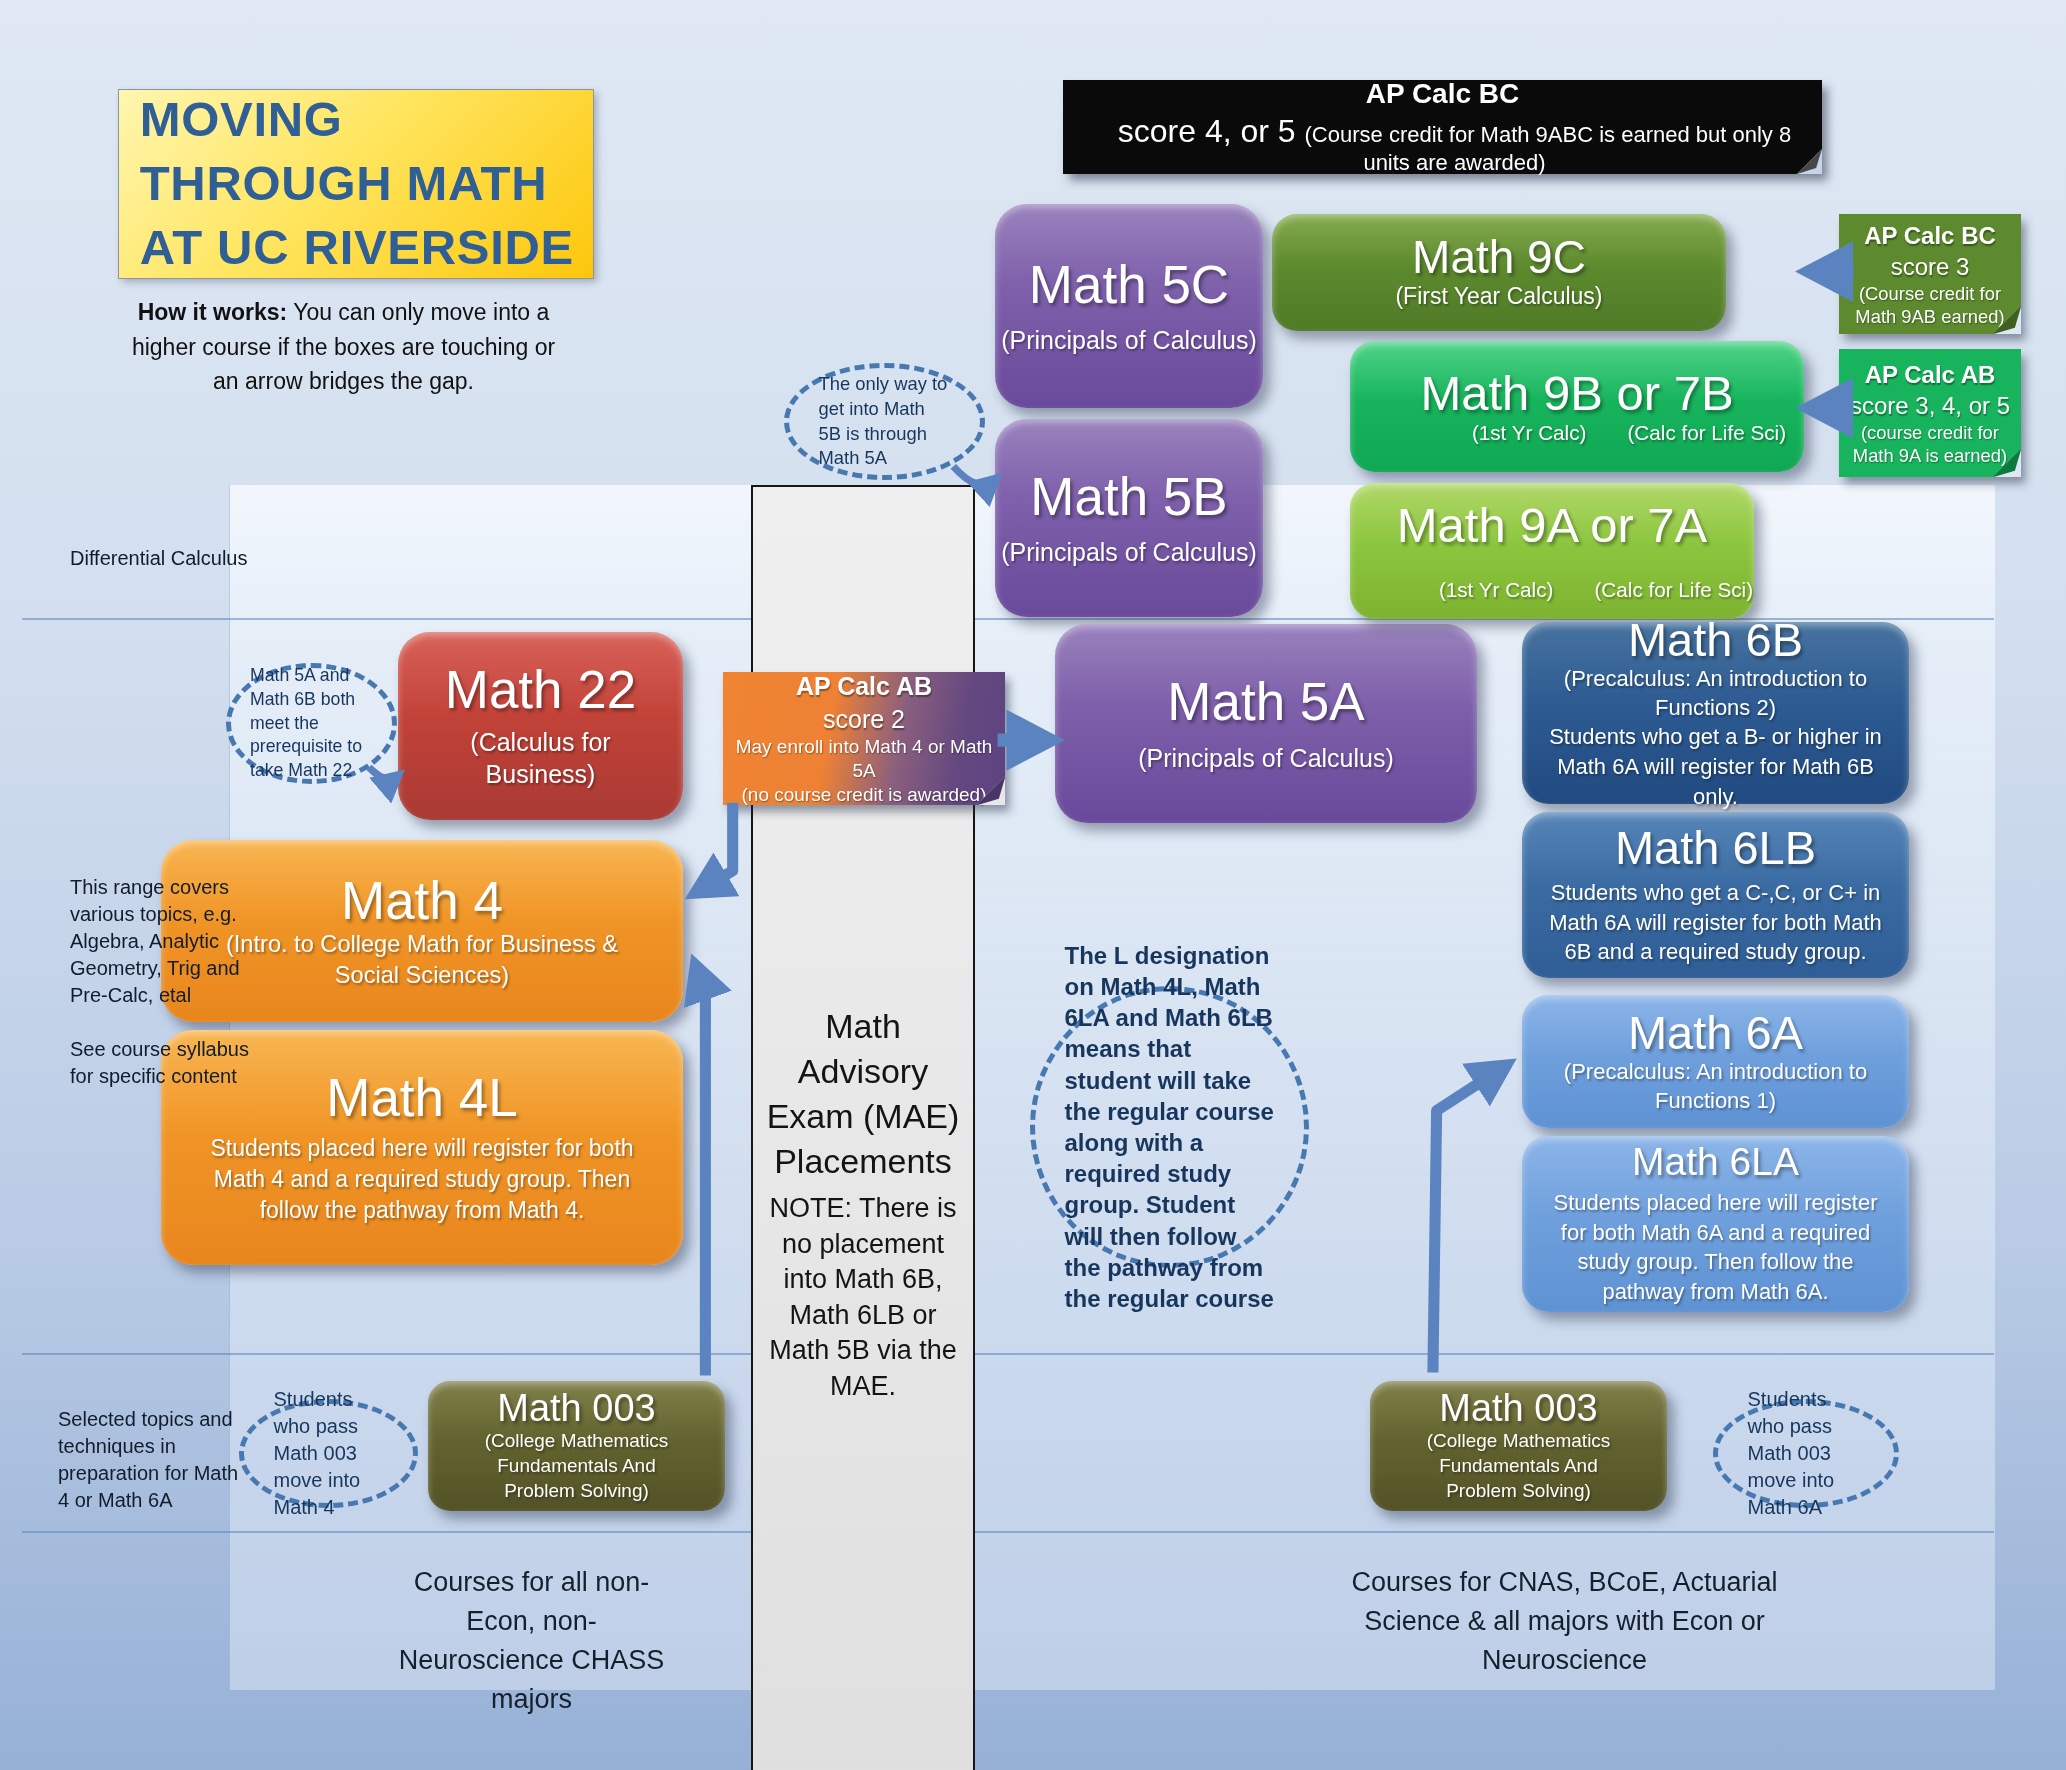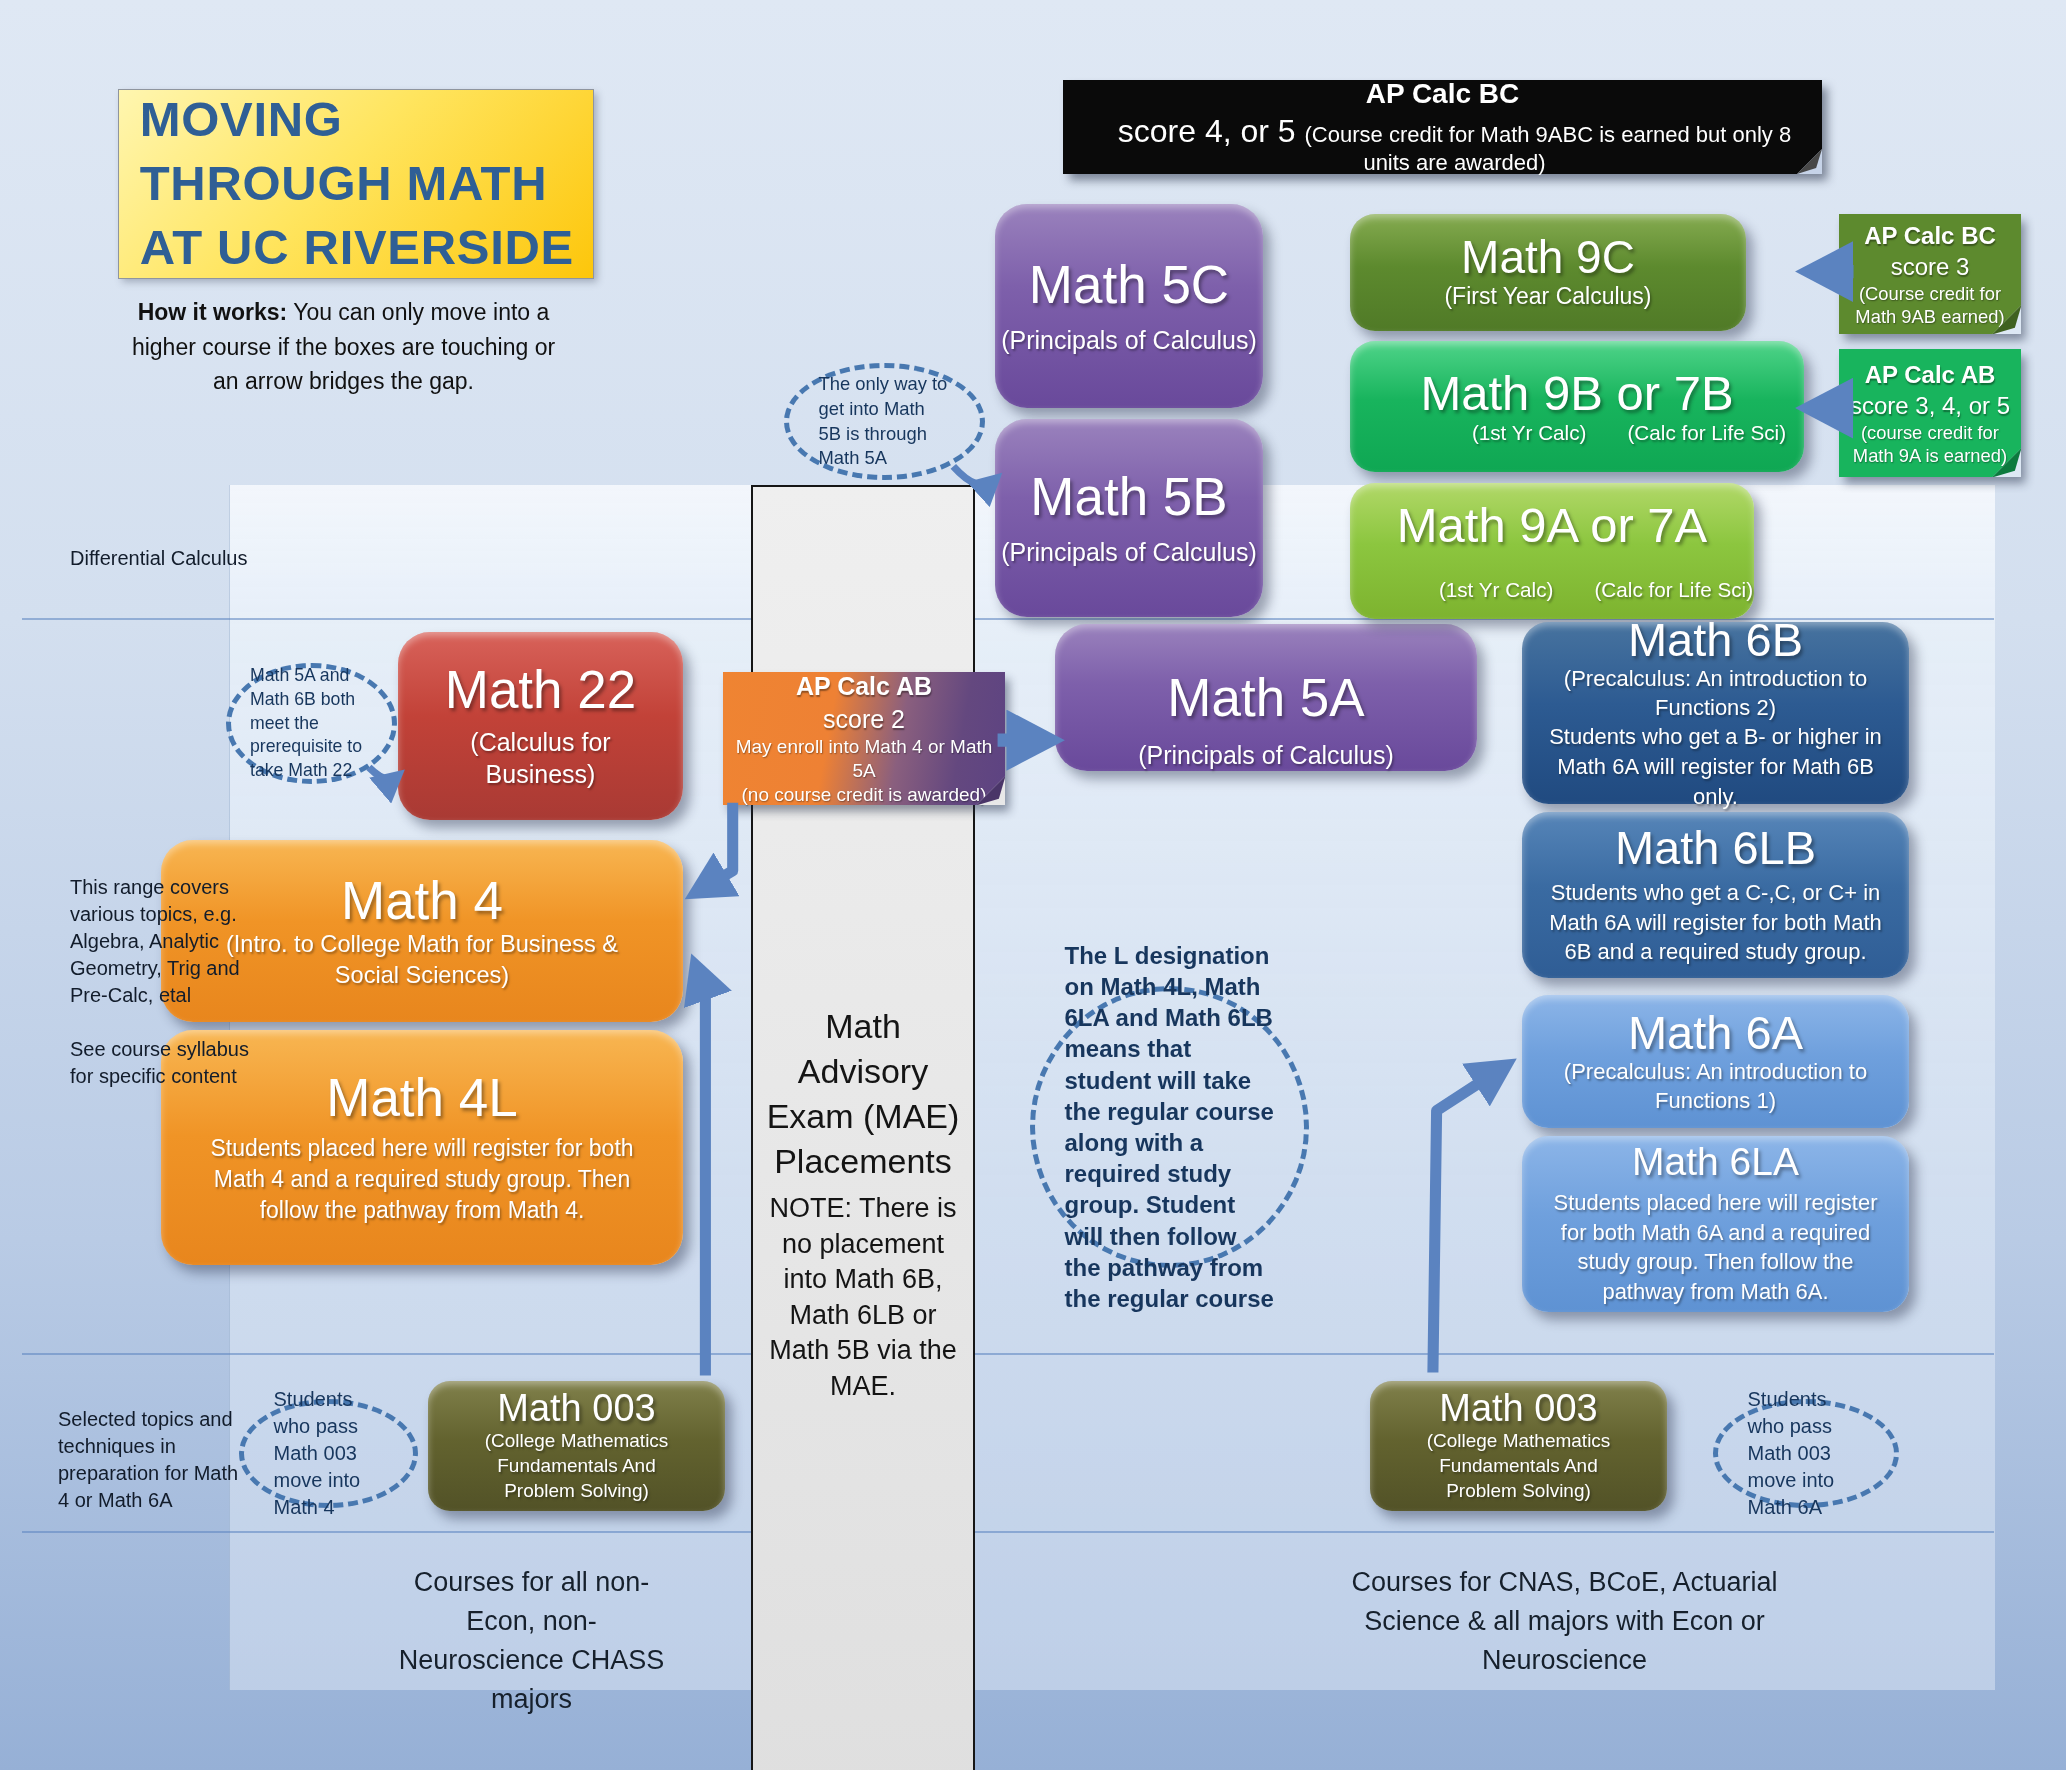--- a/index.html
+++ b/index.html
@@ -107,26 +107,26 @@
   </div>
 
   <div class="box purple" style="left:995px;top:204px;width:268px;height:204px;">
     <div class="t">Math 5C</div>
     <div class="s" style="margin-top:10.3px">(Principals of Calculus)</div>
   </div>
   <div class="box purple" style="left:995px;top:419px;width:268px;height:198px;">
     <div class="t">Math 5B</div>
     <div class="s" style="margin-top:10.3px">(Principals of Calculus)</div>
   </div>
-  <div class="box purple" style="left:1055px;top:624px;width:422px;height:147px;justify-content:flex-end;">
+  <div class="box purple" style="left:1055px;top:624px;width:422px;height:199px;">
     <div class="t">Math 5A</div>
     <div class="s" style="margin-top:11.8px">(Principals of Calculus)</div>
   </div>
 
-  <div class="box green-dark" style="left:1350px;top:214px;width:396px;height:117px;border-radius:25px;">
+  <div class="box green-dark" style="left:1272px;top:214px;width:454px;height:117px;border-radius:25px;">
     <div class="t" style="font-size:46px">Math 9C</div>
     <div class="s" style="font-size:23px">(First Year Calculus)</div>
   </div>
   <div class="box green-bright" style="left:1350px;top:341px;width:454px;height:131px;border-radius:25px;">
     <div class="t" style="font-size:49px">Math 9B or 7B</div>
     <div class="s" style="font-size:20.7px;display:flex;gap:41px;transform:translateX(52px);">
       <span>(1st Yr Calc)</span>
       <span>(Calc for Life Sci)</span>
     </div>
   </div>

